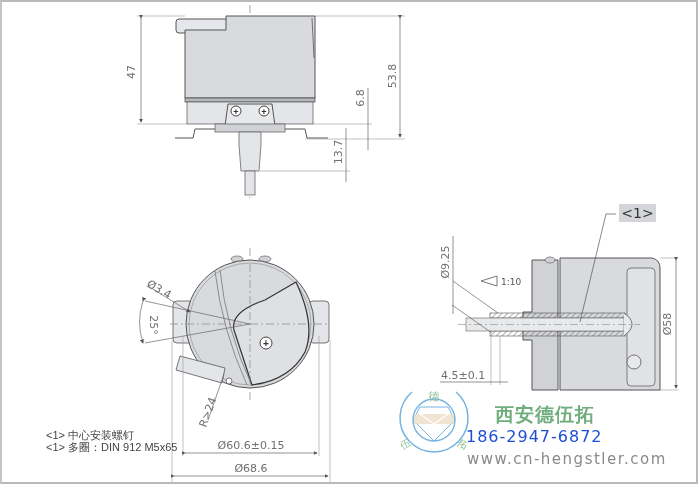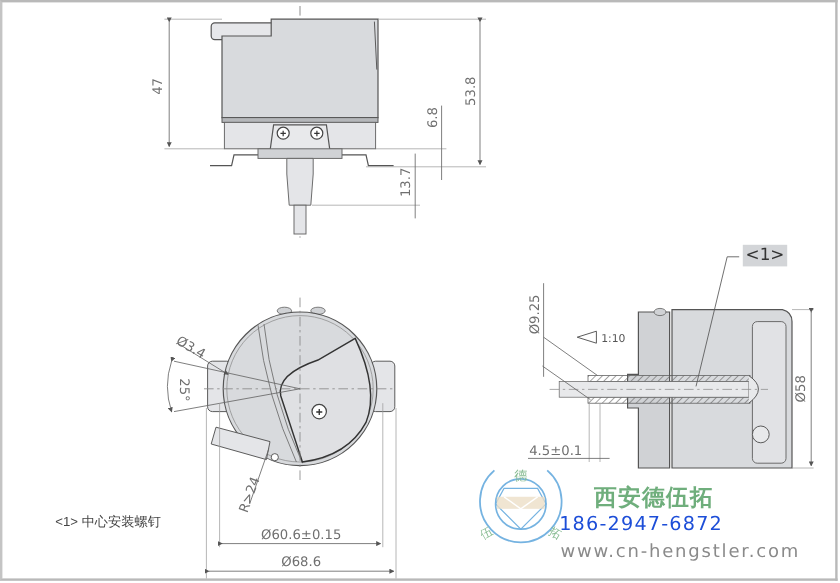--- a/index.html
+++ b/index.html
@@ -164,17 +164,18 @@
     <text x="434" y="400" text-anchor="middle" font-size="11" fill="#6fae7c" font-family="'DejaVu Serif', serif">德</text>
     <text x="407" y="447" text-anchor="middle" font-size="10" fill="#6fae7c" font-family="'DejaVu Serif', serif" transform="rotate(-30,407,447)">伍</text>
     <text x="461" y="447" text-anchor="middle" font-size="10" fill="#6fae7c" font-family="'DejaVu Serif', serif" transform="rotate(30,461,447)">拓</text>
   </g>
 </svg>
 
 <div class="callout">&lt;1&gt;</div>
 
 <div class="notes">
   <div>&lt;1&gt; 中心安装螺钉</div>
+  <div>&lt;1&gt; 多圈：DIN 912 M5x65</div>
 </div>
 
 <div class="wm-name">西安德伍拓</div>
 <div class="wm-phone">186-2947-6872</div>
 <div class="wm-url">www.cn-hengstler.com</div>
 
 </body></html>

